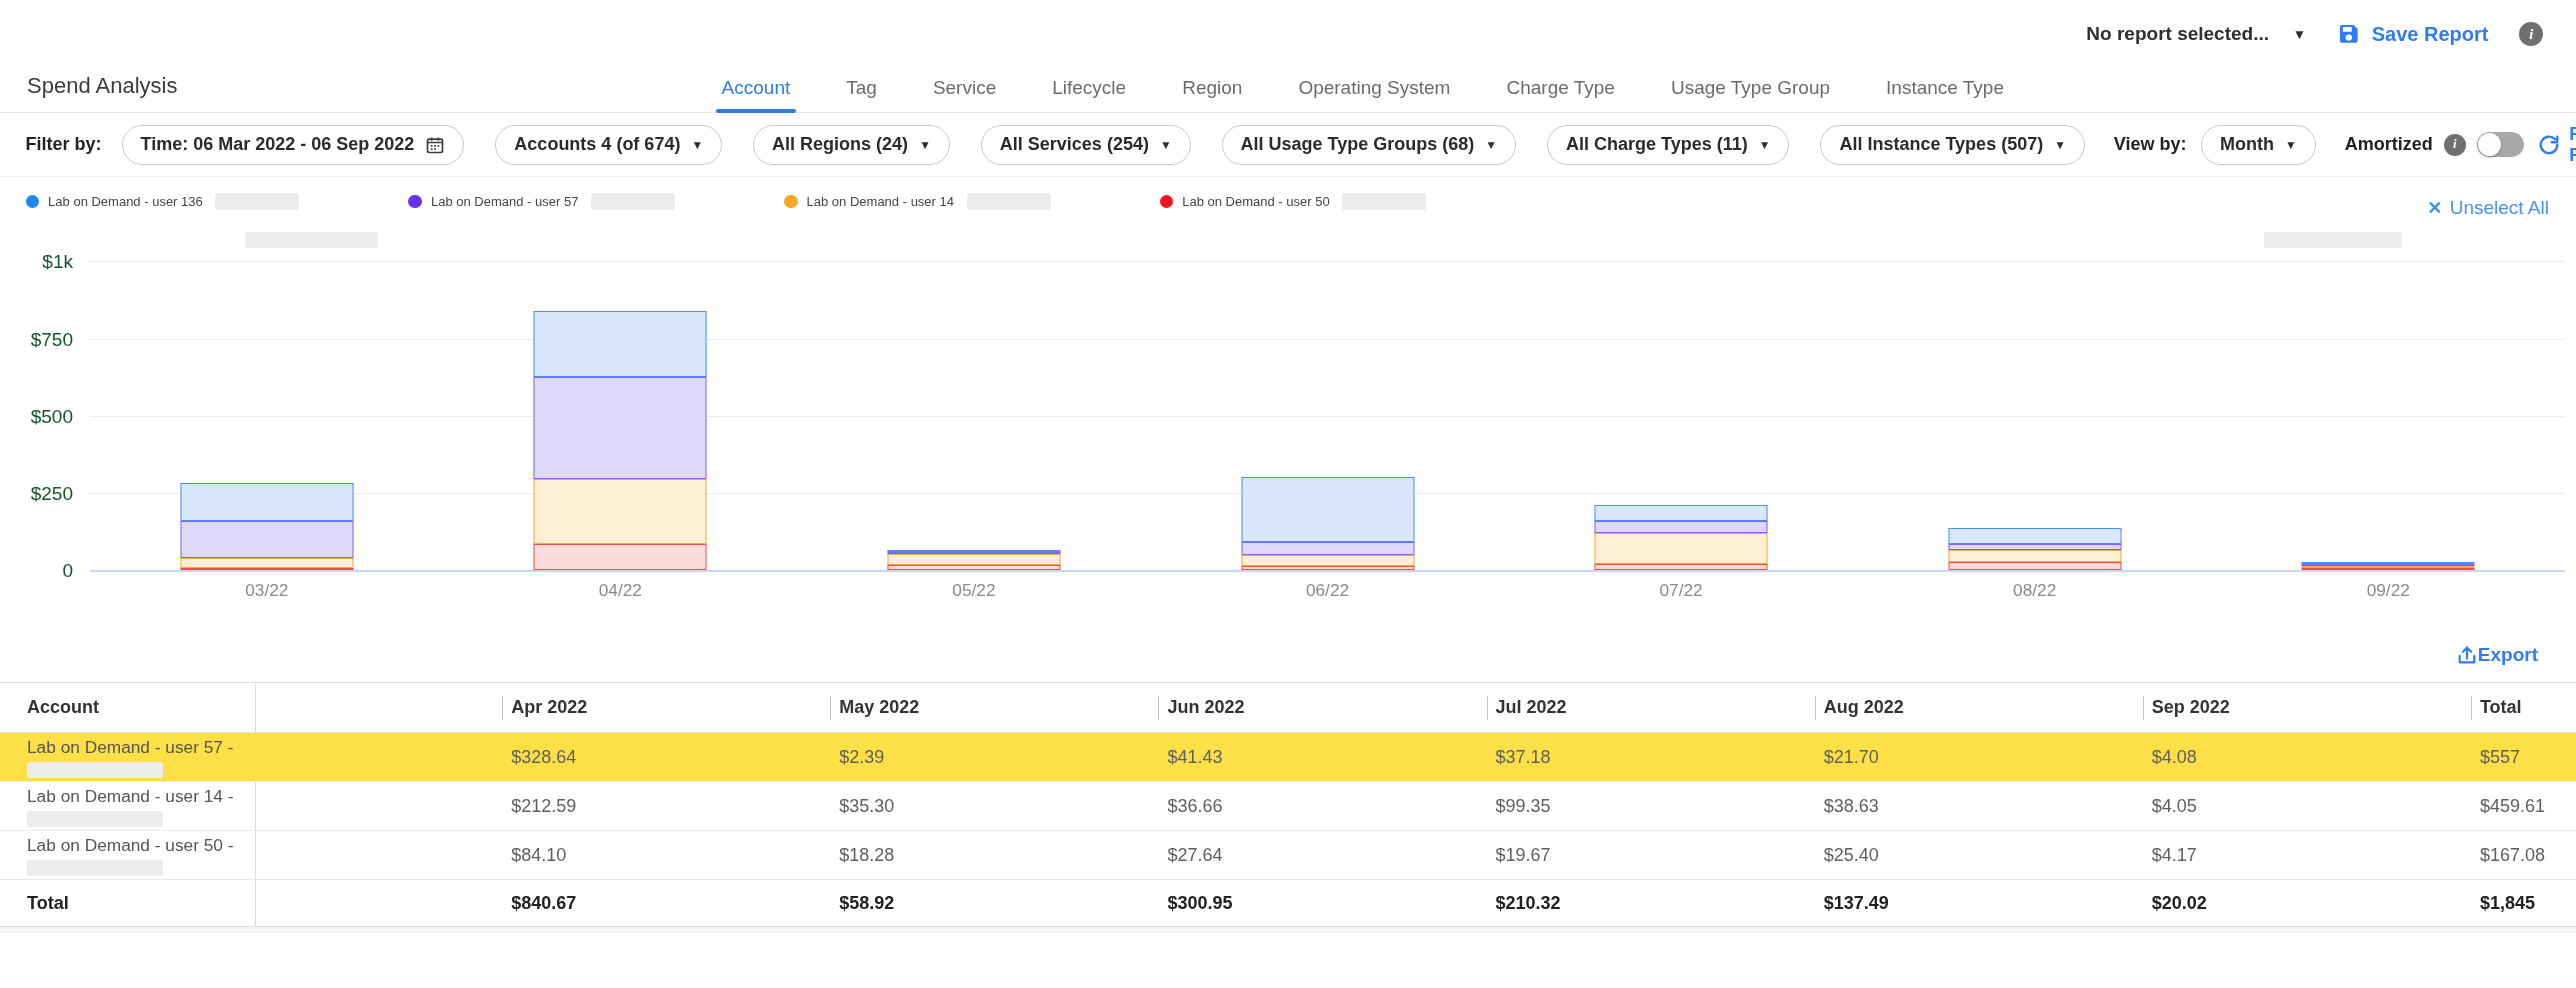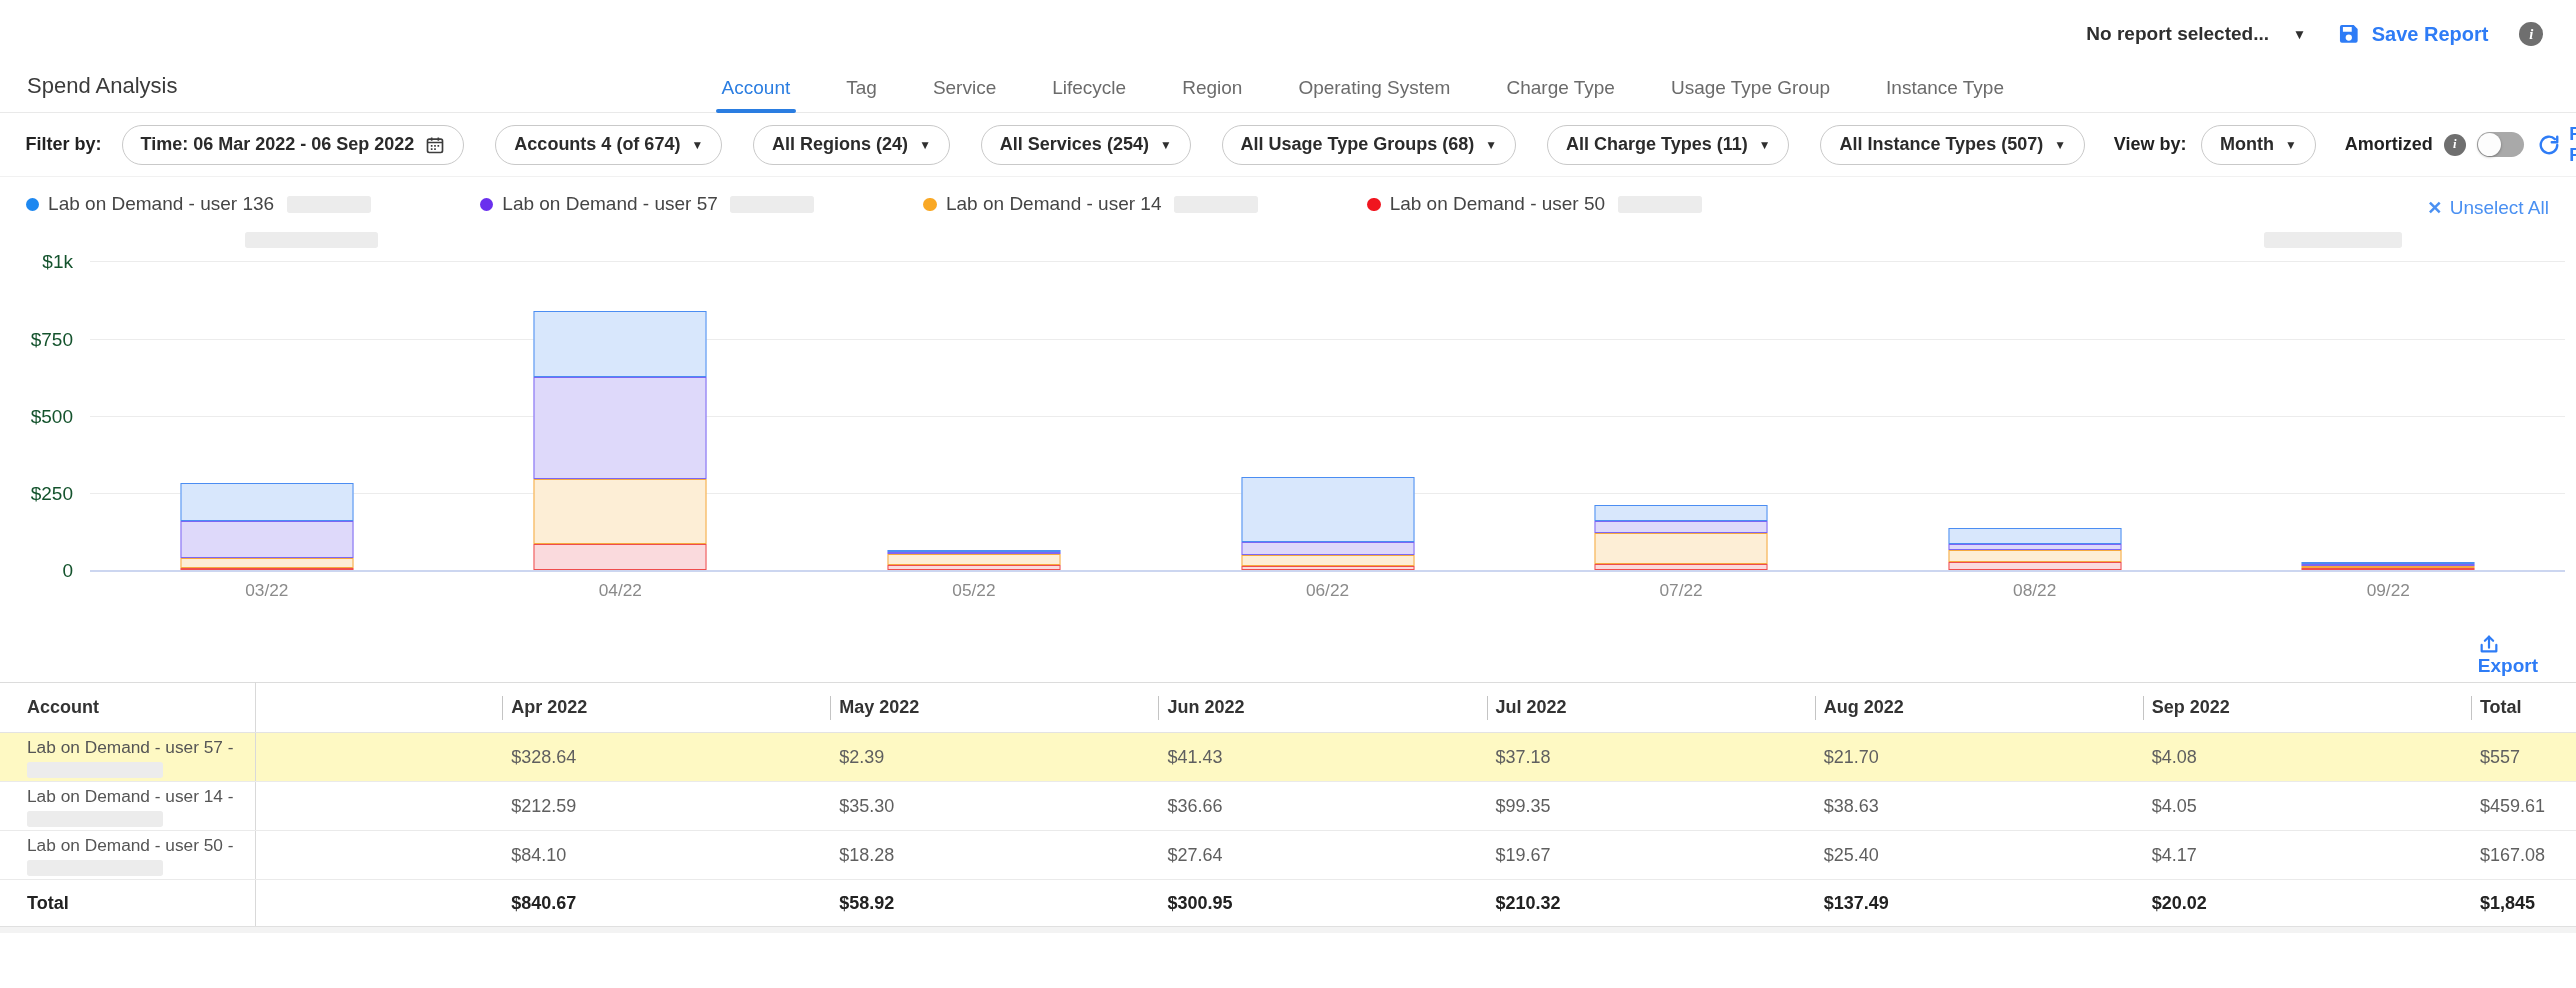--- a/index.html
+++ b/index.html
@@ -43,21 +43,21 @@
   .toggle .knob { position:absolute; left:0.9px; top:0.9px; width:23.6px; height:23.6px; border-radius:50%;
     background:#fdfdfd; box-shadow:0 0.9px 2.7px rgba(0,0,0,.35); }
   .reset-filters { margin-left:auto; display:flex; align-items:center; gap:9px; cursor:pointer; }
   .reset-filters .lbl { font-size:18px; font-weight:bold; color:#2e7cf6; }
 
   
   .legend-row { height:77px; position:relative; padding:16.4px 25.5px 0 25.5px; }
   .legend-items { display:flex; gap:109px; }
   .legend-item { display:flex; align-items:center; gap:9px; cursor:pointer; }
   .legend-dot { width:13.6px; height:13.6px; border-radius:50%; flex:none; }
-  .legend-item .lbl { font-size:19px; color:#454545; white-space:nowrap; }
+  .legend-item .lbl { font-size:13px; color:#454545; white-space:nowrap; }
   .redact { background:#ececec; border-radius:2.7px; height:16.4px; }
   .legend-item .redact { width:84px; margin-left:3.6px; }
   .redact.line2-left { position:absolute; left:245px; top:55px; width:133px; }
   .redact.line2-right { position:absolute; left:2264px; top:55px; width:138px; }
   .unselect-all { position:absolute; right:27px; top:20px; display:flex; align-items:center; gap:7.3px; cursor:pointer; }
   .unselect-all .x { color:#4a90f2; font-size:18px; font-weight:bold; }
   .unselect-all .lbl { color:#4a90f2; font-size:19px; }
 
   
   .chart { height:373px; position:relative; }
@@ -67,31 +67,31 @@
   .plot { position:absolute; left:90px; right:11px; top:7.3px; height:309px; display:flex; }
   .slot { flex:1; position:relative; }
   .bar { position:absolute; bottom:0; left:50%; transform:translateX(-50%); width:173px;
     display:flex; flex-direction:column; justify-content:flex-end; }
   .seg { width:100%; border-width:1.8px; border-style:solid; }
   .x-labels { position:absolute; left:90px; right:11px; top:326px; display:flex; }
   .x-labels .xlab { flex:1; text-align:center; font-size:17.3px; color:#8a8a8a; }
 
   
   .export-row { height:55px; display:flex; align-items:center; justify-content:flex-end; padding-right:38px; }
-  .export-btn { display:flex; align-items:flex-start; gap:0; cursor:pointer;flex-direction:column; }
+  .export-btn { display:flex; align-items:flex-end; gap:0; cursor:pointer; }
   .export-btn .lbl { font-size:19px; font-weight:bold; color:#2e7cf6; }
 
   
   table { width:2576px; border-collapse:collapse; table-layout:fixed; border-top:0.9px solid #dcdcdc; }
   thead th { height:50px; font-size:18px; font-weight:bold; color:#333; text-align:left; padding-left:9px;
     border-bottom:0.9px solid #e3e3e3; position:relative; }
   th.acct-col, td.acct-col { padding-left:27px; border-right:0.9px solid #d9d9d9; }
   th.tick::before { content:''; position:absolute; left:0; top:12.7px; height:24.5px; width:0.9px; background:#c4c4c4; }
   tbody td { height:49px; font-size:18px; color:#5f5f5f; padding-left:9px; border-bottom:0.9px solid #eaeaea; }
-  tbody tr.hl { background:#fef9c3; }
+  tbody tr.hl { background:#fde047; }
   td.acct-col .acct-name { font-size:17.3px; color:#555; line-height:20px; padding-top:1.8px; }
   td.acct-col .redact { width:136px; margin-top:4.5px; }
   tr.total-row td { height:47px; font-weight:bold; color:#222; border-top:1.8px solid #9a9a9a; border-bottom:0.9px solid #e0e0e0; }
   .page-bottom { height:5.5px; background:#f3f3f3; }
 
   svg { display:block; }
 </style>
 </head>
 <body>
 

